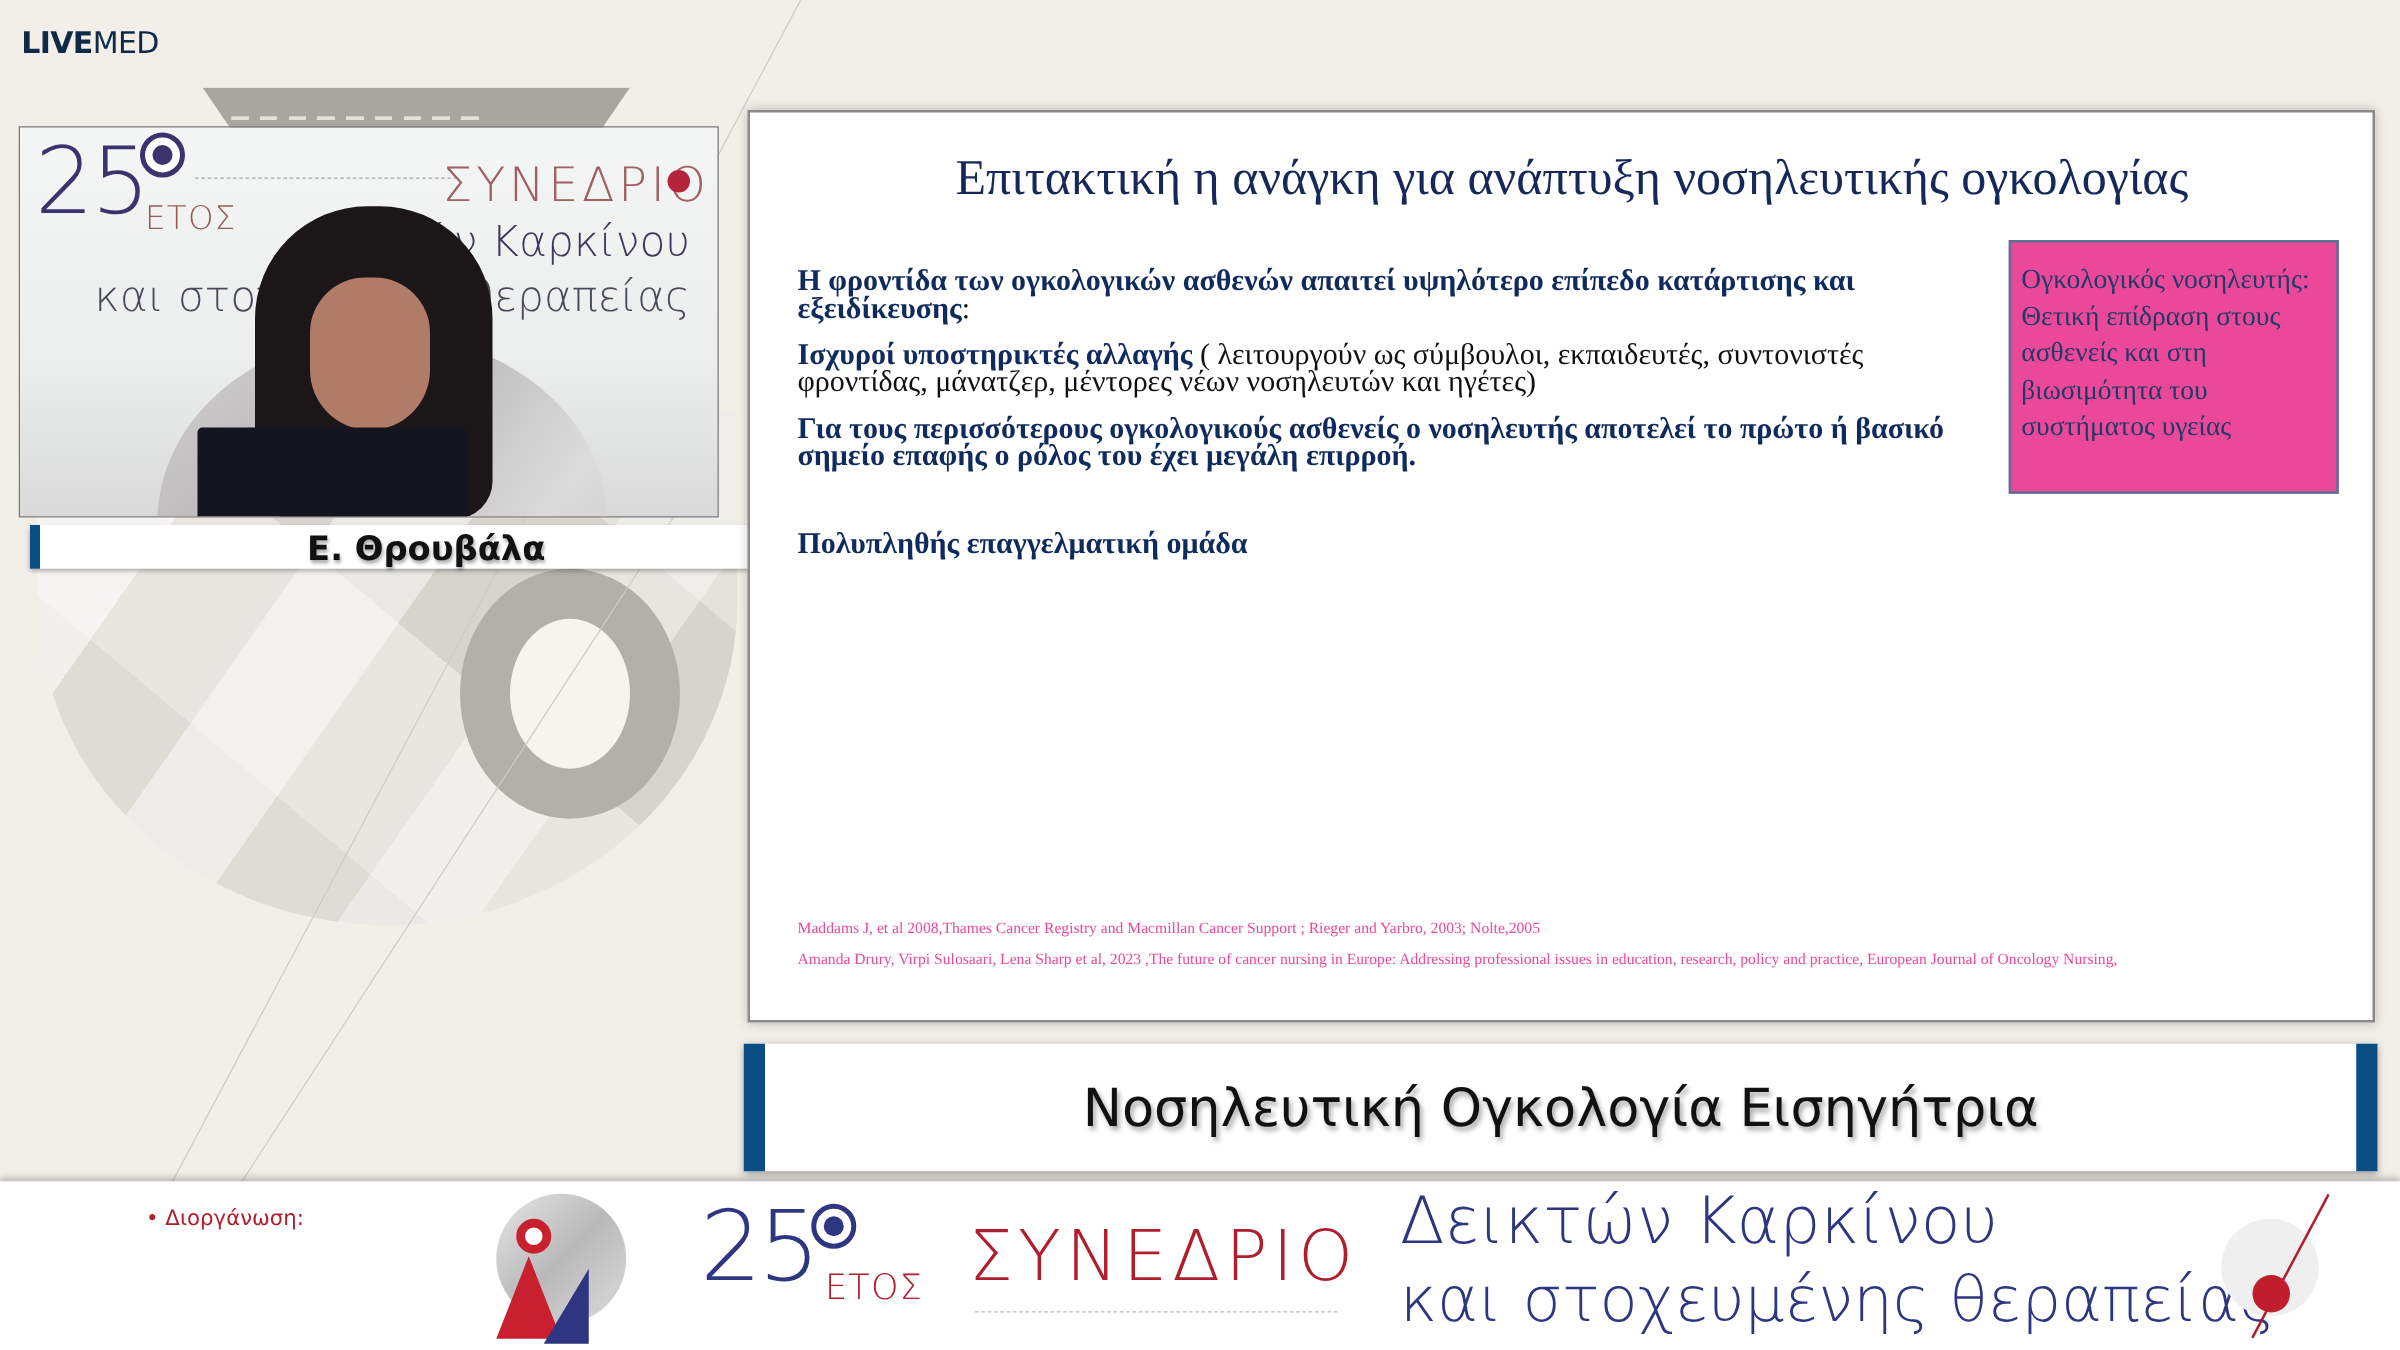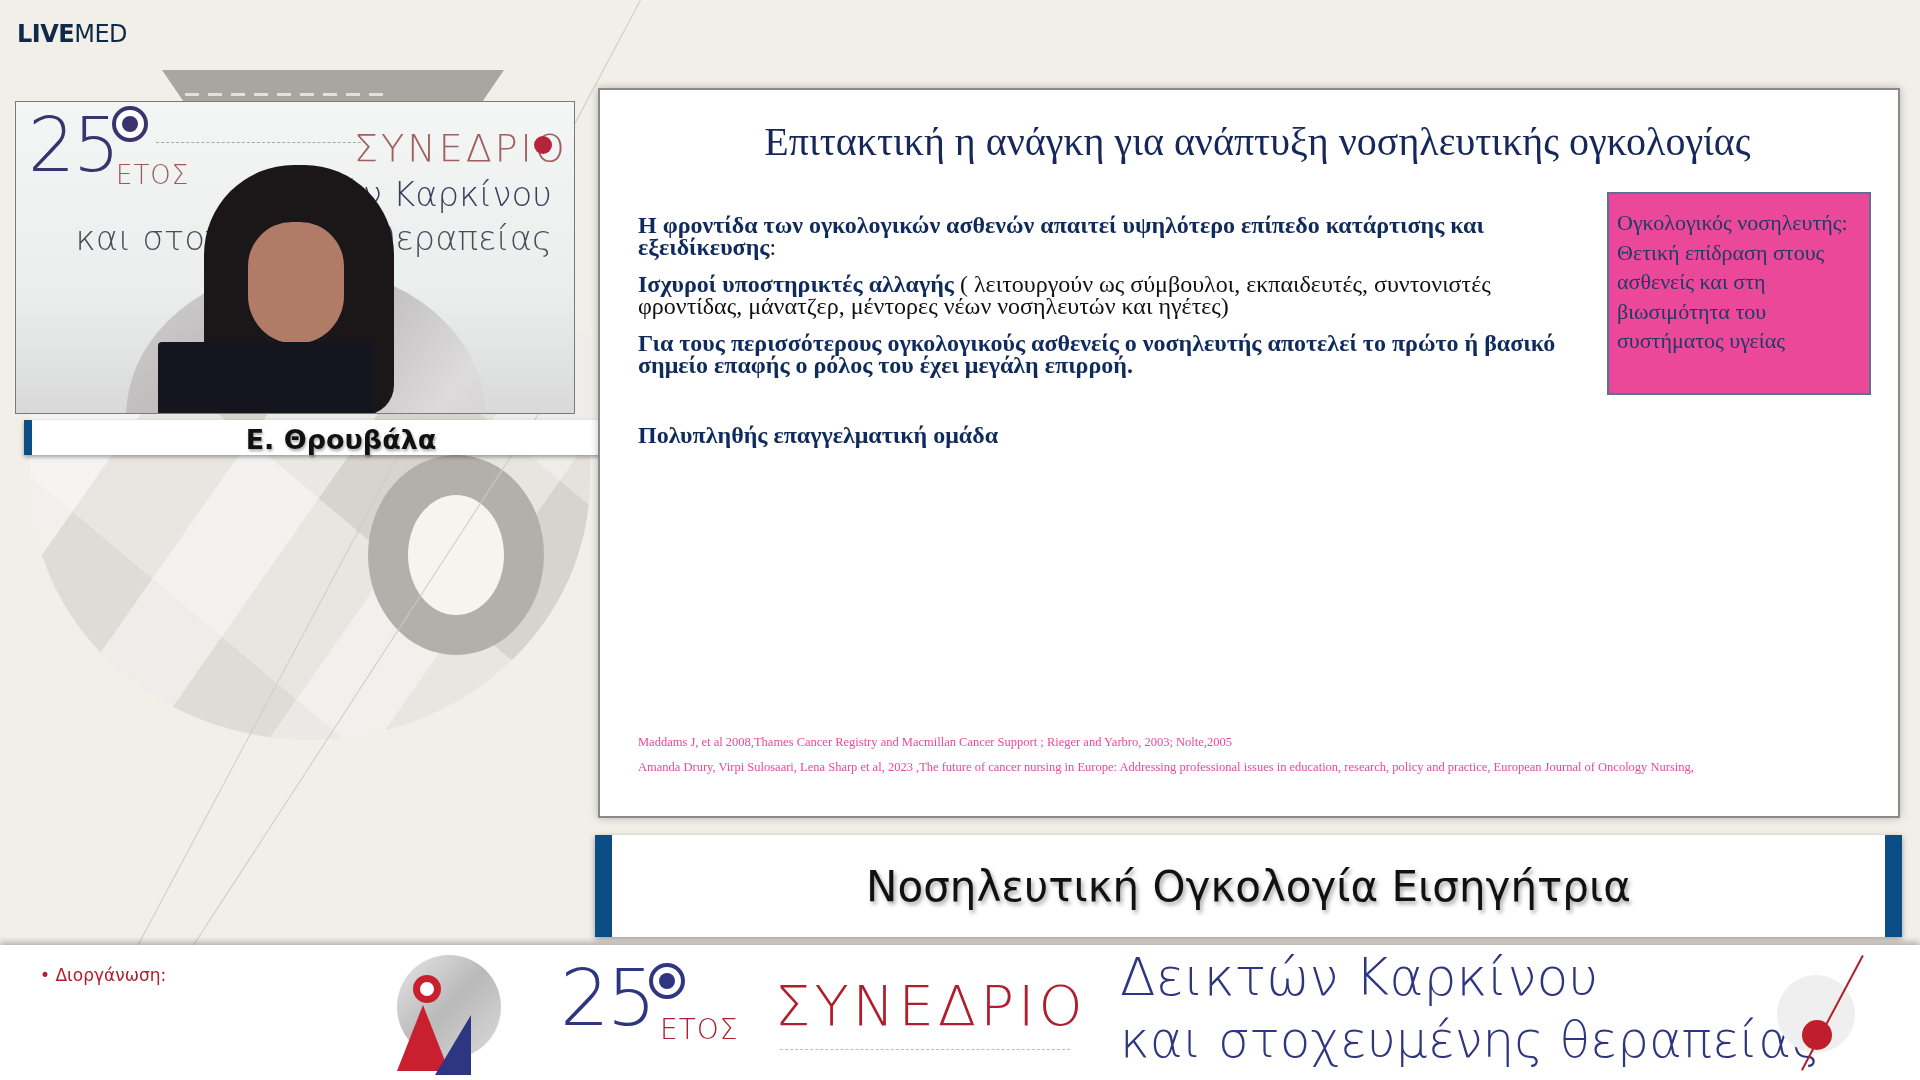--- a/index.html
+++ b/index.html
@@ -89,21 +89,21 @@
   .caption {
     position: absolute; left: 595px; top: 835px; width: 1307px; height: 102px;
     background: #fff; border-left: 17px solid #0b4e86; border-right: 17px solid #0b4e86;
     box-shadow: 0 2px 6px rgba(0,0,0,0.35);
     display: flex; align-items: center; justify-content: center;
   }
   .caption span { font-size: 42px; color: #111; text-shadow: 2px 3px 4px rgba(0,0,0,0.35); }
 
   
   .footer { position: absolute; left: 0; top: 945px; width: 1920px; height: 135px; background: #ffffff; box-shadow: 0 -3px 6px rgba(0,0,0,0.25); }
-  .org { position: absolute; left: 40px; top: 20px; width: 300px; }
+  .org { position: absolute; left: 30px; top: 20px; width: 300px; text-align: center; }
   .org-label { font-size: 17px; color: #b01e2e; }
   .org-label::before { content: "• "; }
   .org-name { font-size: 17px; color: #2c3e6a; line-height: 21px; margin-top: 10px; font-weight: 300; }
   .logo-mark { position: absolute; left: 395px; top: 10px; width: 110px; height: 120px; }
   .logo-sphere { position: absolute; left: 2px; top: 0; width: 104px; height: 104px; border-radius: 50%; background: linear-gradient(135deg, #e6e6e6, #b9b9b9 50%, #dcdcdc); }
   .logo-ring { position: absolute; left: 18px; top: 20px; width: 28px; height: 28px; border-radius: 50%; border: 7px solid #c8202f; background: #fff; }
   .logo-tri-red { position: absolute; left: 2px; top: 50px; width: 0; height: 0; border-left: 26px solid transparent; border-right: 26px solid transparent; border-bottom: 66px solid #c8202f; }
   .logo-tri-blue { position: absolute; left: 40px; top: 60px; width: 0; height: 0; border-left: 36px solid transparent; border-right: 0 solid transparent; border-bottom: 60px solid #2e3581; }
   .f-25 { position: absolute; left: 560px; top: 14px; font-size: 78px; color: #2e3581; font-weight: 300; letter-spacing: -3px; line-height: 1; }
   .f-deg { position: absolute; left: 649px; top: 18px; width: 36px; height: 36px; border-radius: 50%; border: 4px solid #2e3581; background: #fff; }

